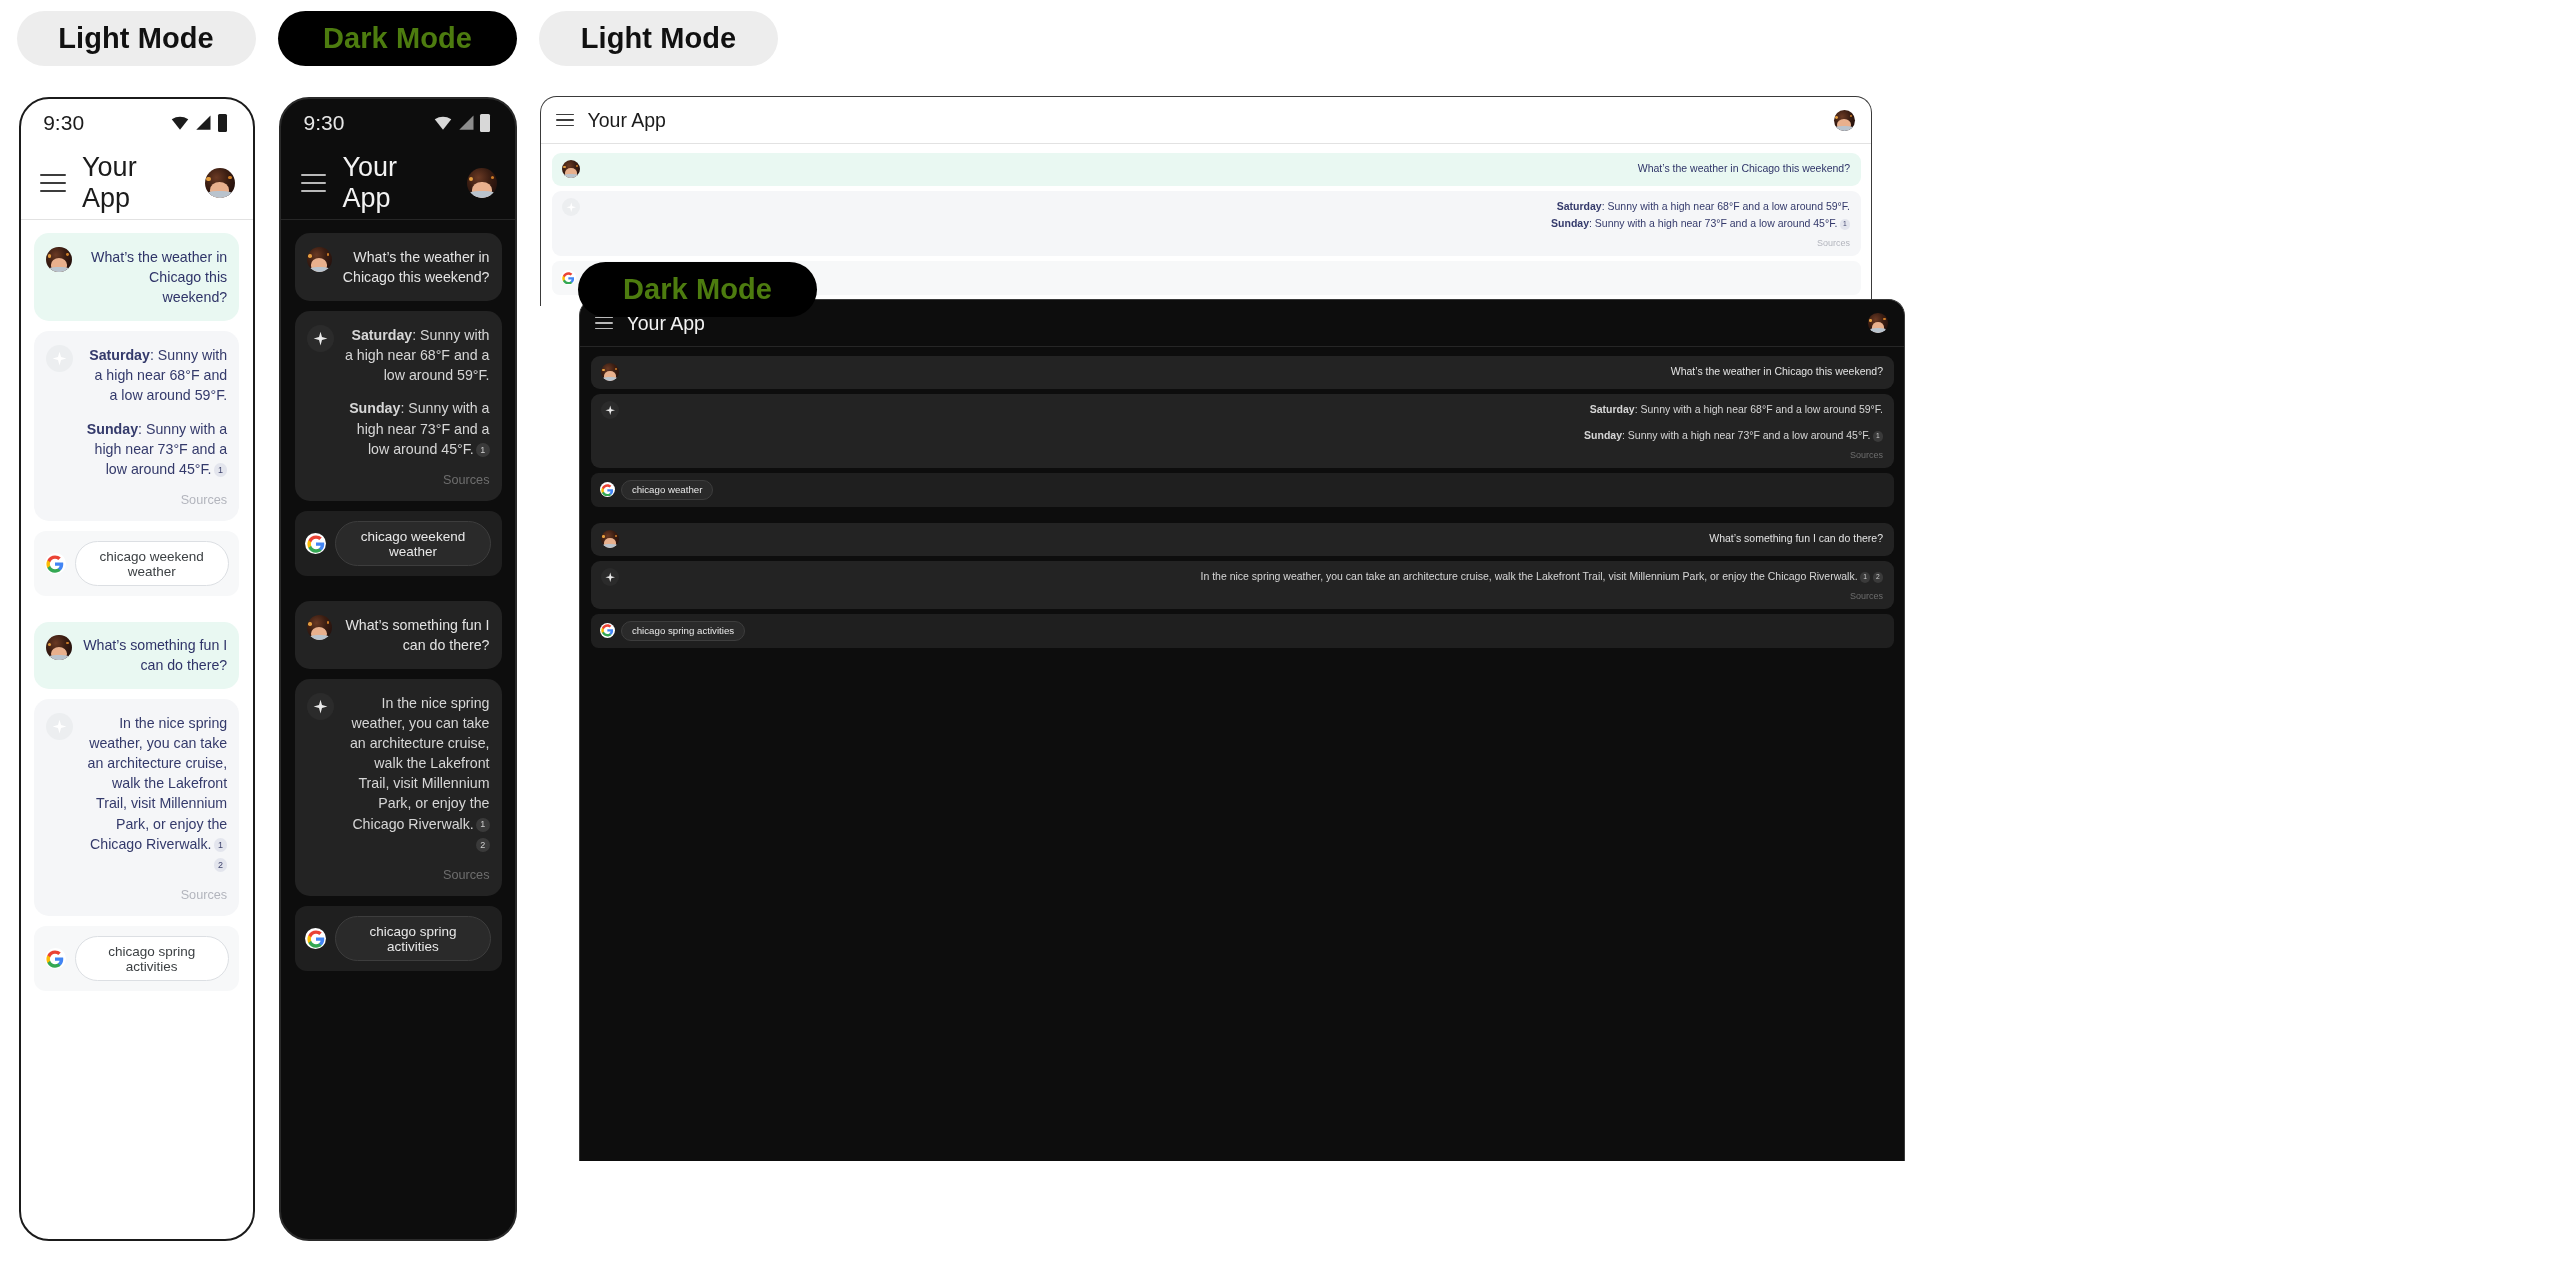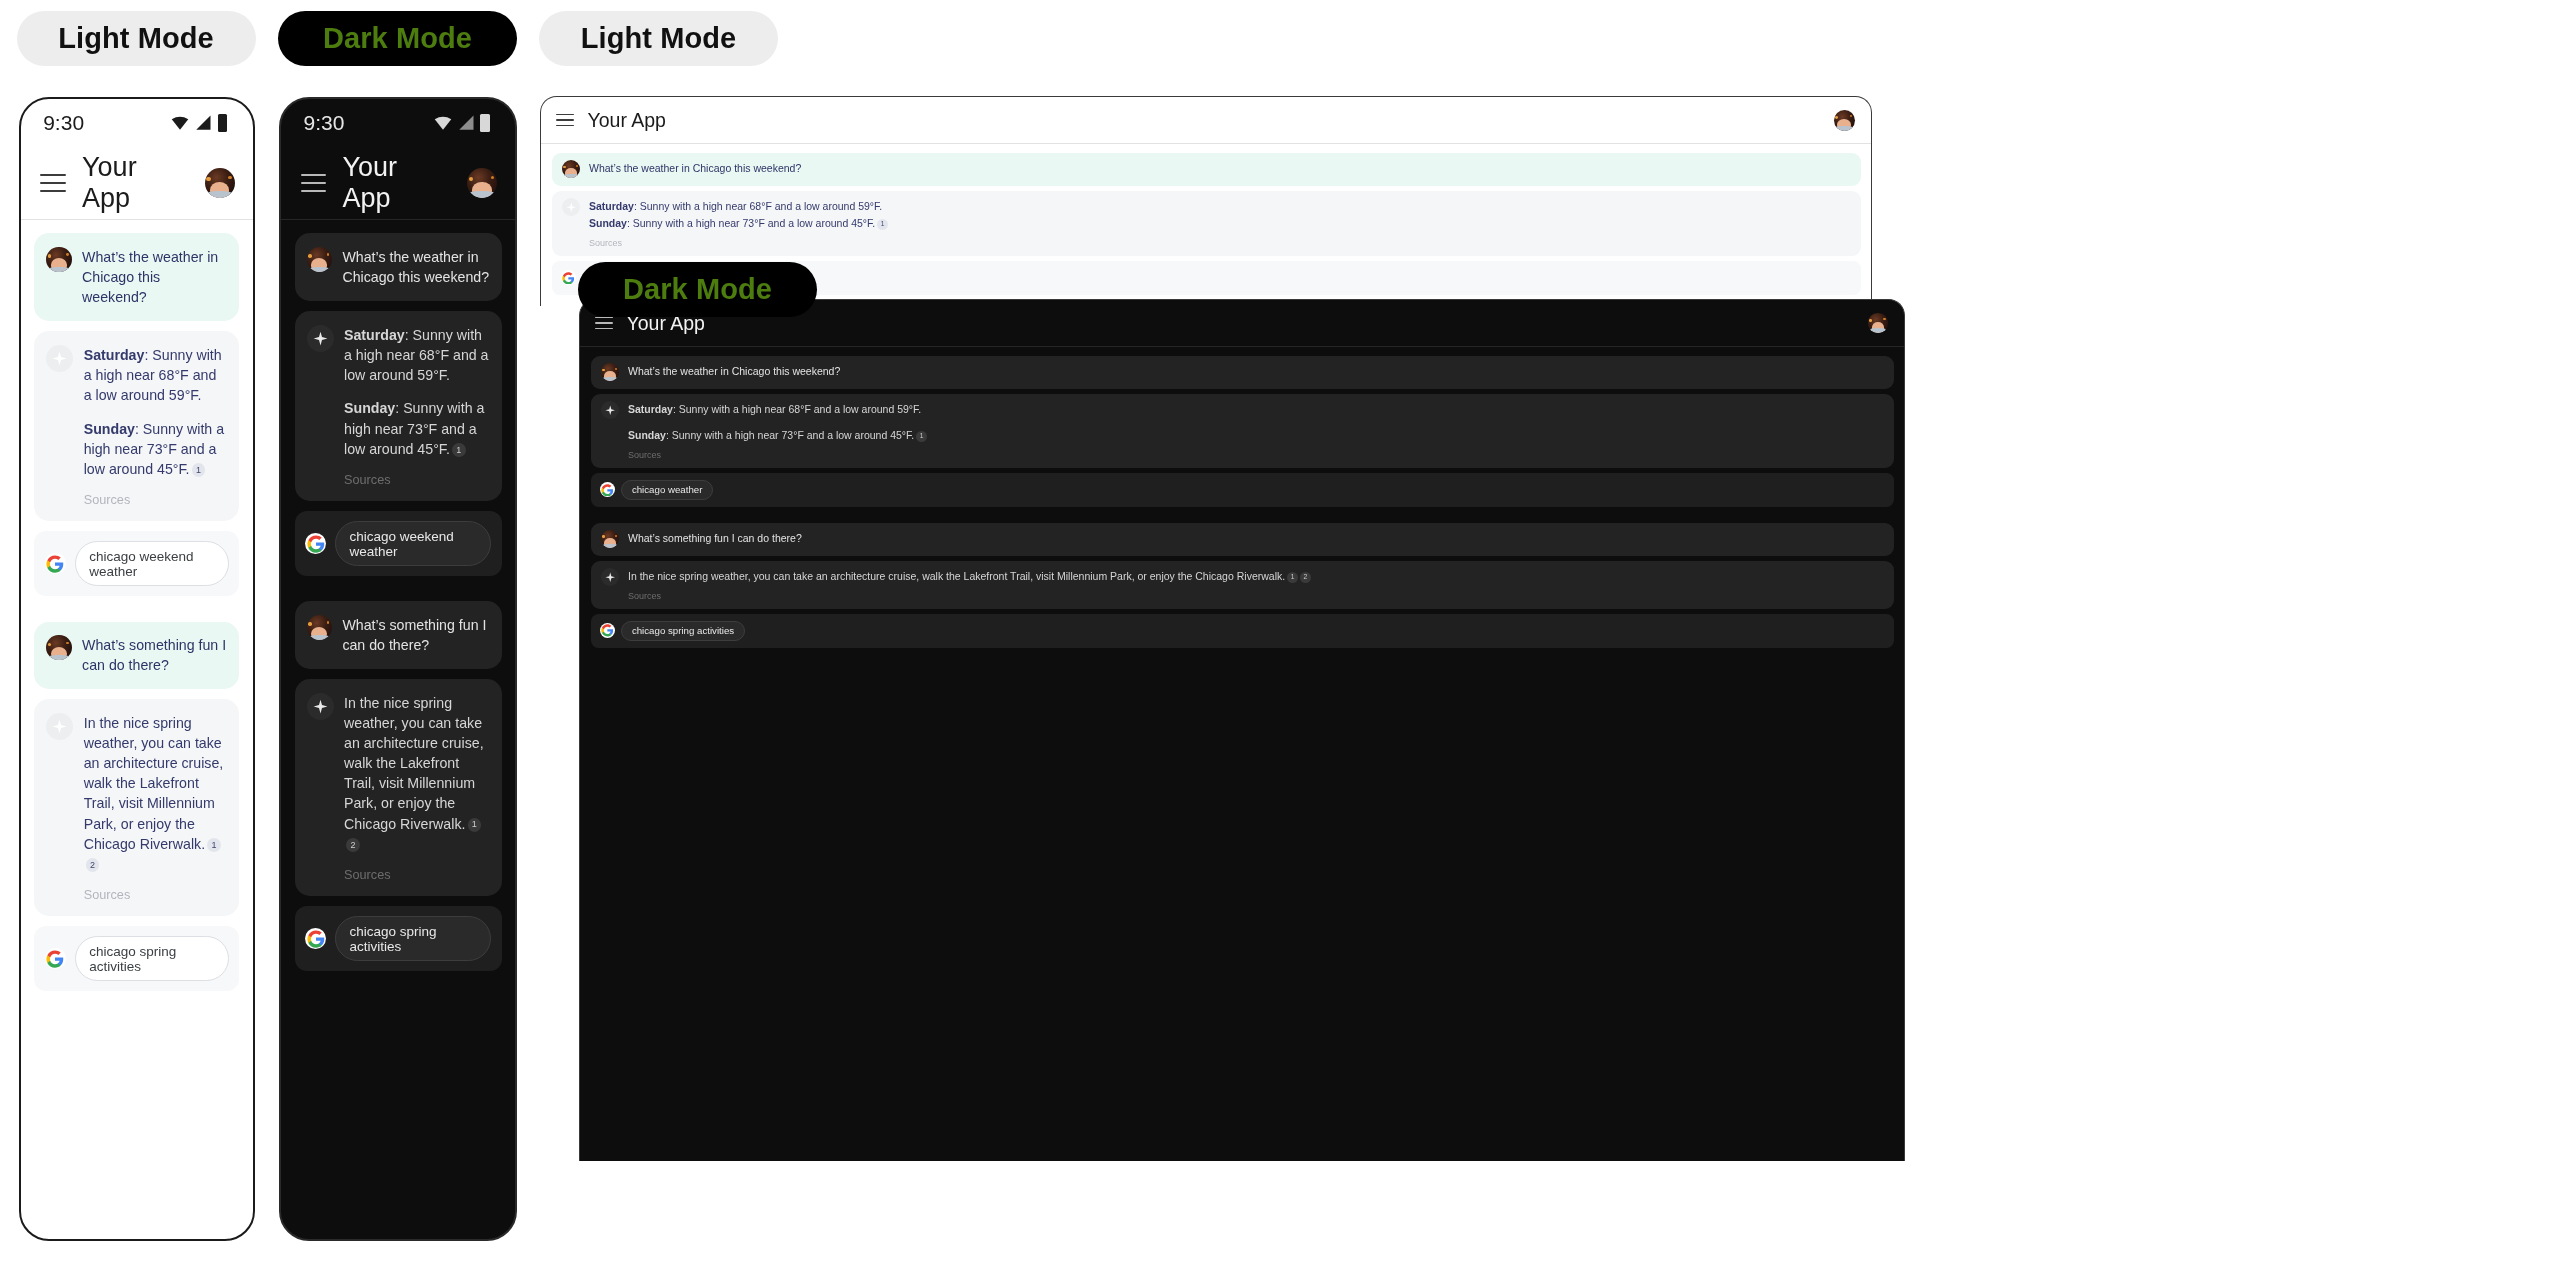--- a/index.html
+++ b/index.html
@@ -82,21 +82,21 @@
   
   .ai-av { border-radius:50%; flex:0 0 auto; display:flex; align-items:center; justify-content:center; }
   .light-scope .ai-av { background:#eceef0; }
   .dark-scope  .ai-av { background:#2b2b2b; }
   .ai-av svg { display:block; }
 
   
   .chat { display:flex; flex-direction:column; }
 
   .bubble { display:flex; align-items:flex-start; }
-  .bubble .body { flex:1 1 auto; min-width:0; }
+  .bubble .body { flex:1 1 auto; min-width:0;text-align:right; }
 
   .bubble.user.light { background:#e9f8f2; color:#2f3468; }
   .bubble.user.dark  { background:#232323; color:#e3e3e3; }
   .bubble.ai.light   { background:#f5f6f8; color:#343a6b; }
   .bubble.ai.dark    { background:#232323; color:#d6d6d6; }
 
   .msg-text { line-height:1.42; }
   .msg-text b { font-weight:700; }
   .sources-label { opacity:.62; }
   .light-scope .sources-label { color:#8a8d99; }
@@ -108,21 +108,21 @@
     font-weight:400;
   }
   .light-scope .cite { background:#e3e5ed; color:#40456e; }
   .dark-scope  .cite { background:#3a3a3a; color:#cfcfcf; }
 
   
   .searchrow { display:flex; align-items:center; }
   .searchrow.light { background:#f7f8f9; }
   .searchrow.dark  { background:#1f1f1f; }
   .gicon { flex:0 0 auto; border-radius:50%; background:#ffffff; display:flex; align-items:center; justify-content:center; }
-  .chip { border-radius:748px; display:inline-flex; align-items:center; }
+  .chip { border-radius:748px; display:inline-flex; align-items:center;text-align:center; }
   .chip.light { background:#ffffff; border:0.7px solid #dcdfe3; color:#3c4043; }
   .chip.dark  { background:#2a2a2a; border:0.7px solid #3d3d3d; color:#e8e8e8; }
 
   
   #pill-light-1 { left:16.5px;  top:10.5px;  width:239px; }
   #phone-light  { left:18.7px;  top:97px; width:236px; height:1144px; }
   #phone-light .chat { padding:13.5px 13.5px 0 13.5px; gap:10.5px; }
   #phone-light .bubble { border-radius:15px; padding:13.5px 12px; gap:10.5px; }
   #phone-light .avatar.msg-av { width:25.4px; height:25.4px; }
   #phone-light .ai-av { width:27px; height:27px; }

